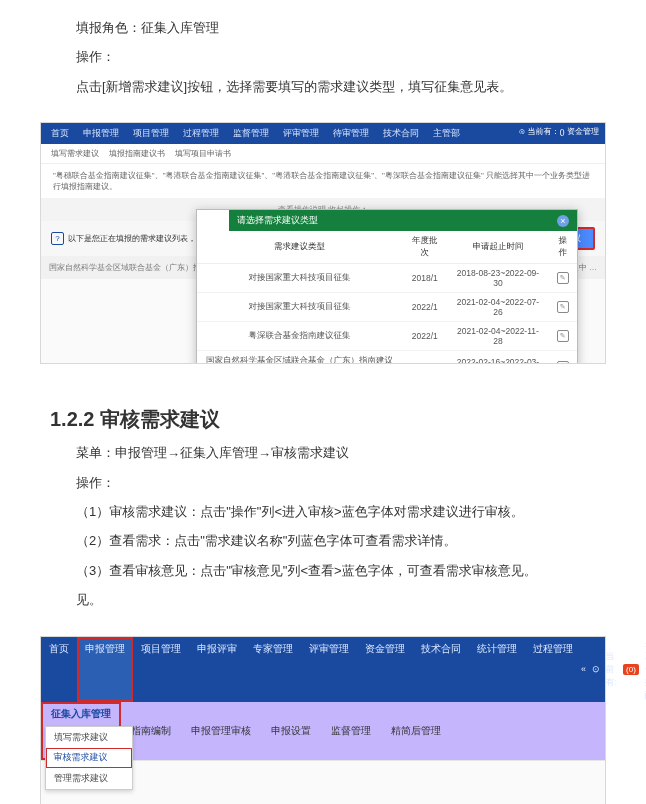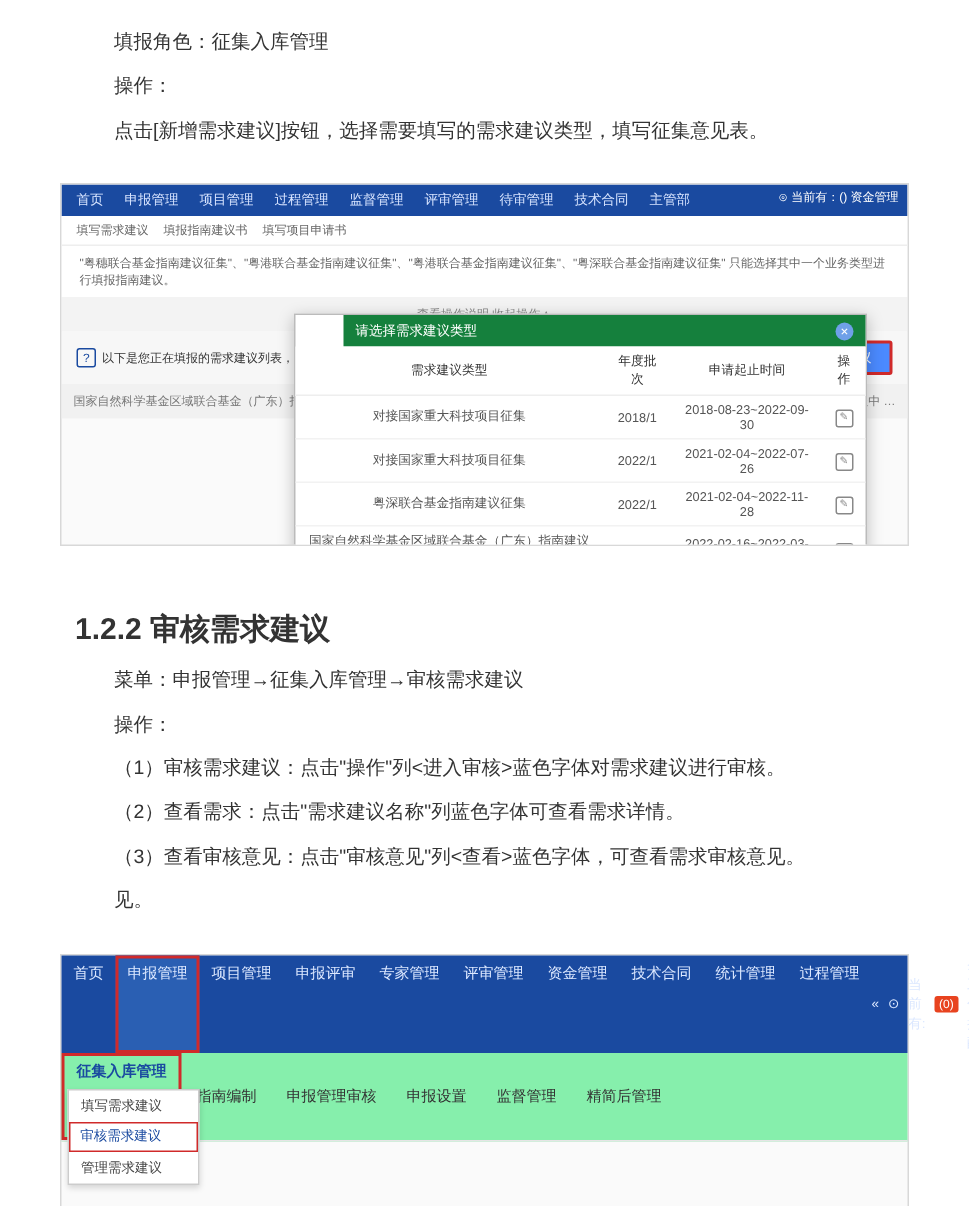--- a/index.html
+++ b/index.html
@@ -139,21 +139,21 @@
     border:2px solid #d02a2a;padding:3px 6px;background:#2a5fb3;
   }
   .shot2-menu .right{
     margin-left:auto;display:flex;align-items:center;gap:6px;padding-right:8px;
     font-size:9px;
   }
   .badge-red{
     background:#e8431f;color:#fff;border-radius:2px;padding:1px 3px;font-size:8px;
   }
   .shot2-sub{
-    background:#86efac;border-bottom:1px solid #e5e5e5;
+    background:#c4b5fd;border-bottom:1px solid #e5e5e5;
     display:flex;position:relative;
   }
   .shot2-sub .tab{
     padding:22px 10px;font-size:10px;color:#333;
   }
   .shot2-sub .tab.hl-blue{
     color:#1a4aa0;font-weight:bold;border:2px solid #d02a2a;padding:3px 8px;
   }
   .dropdown{
     position:absolute;left:4px;top:24px;width:86px;

